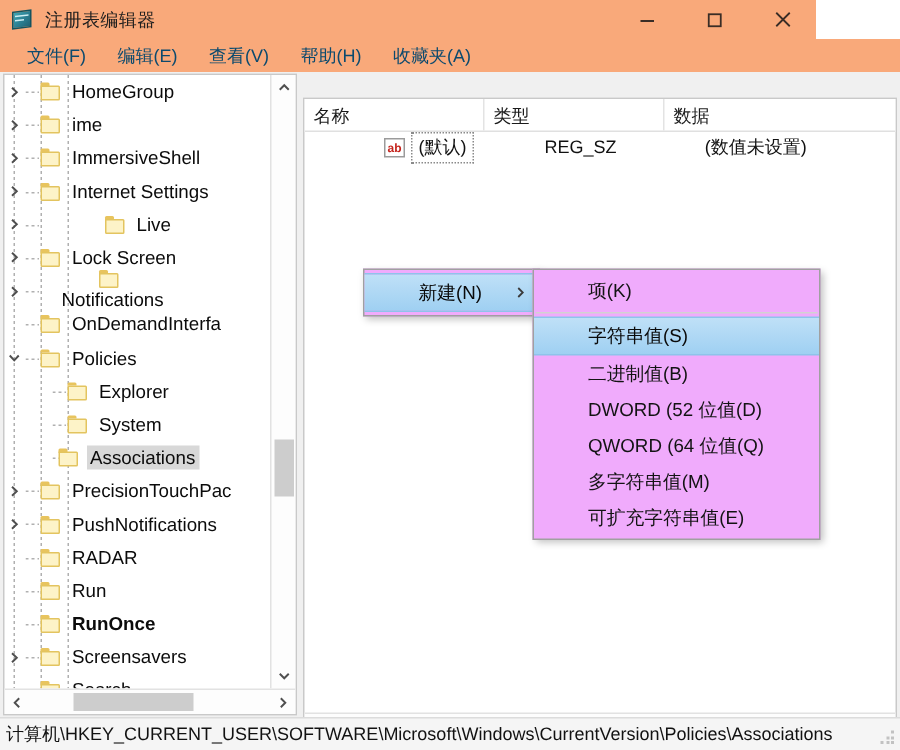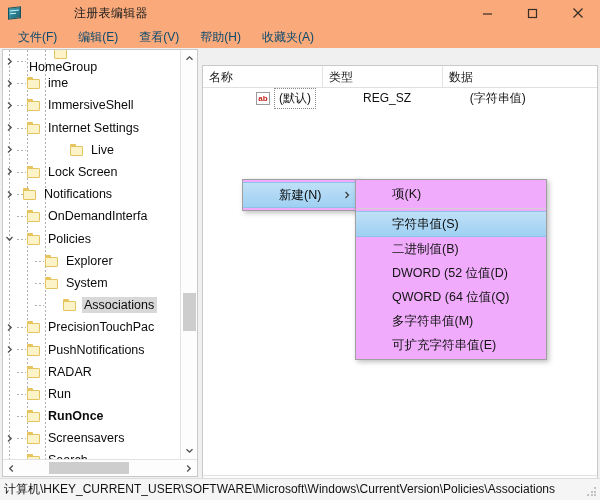--- a/index.html
+++ b/index.html
@@ -12,23 +12,23 @@
   #app {
     position: relative;
     width: 600px; height: 500px;
     background: #ffffff;
     box-sizing: border-box;
   }
 
   
   .titlebar {
     position: absolute; left: 0; top: 0;
-    width: 600px; height: 26px;
+    width: 544px; height: 26px;
     background: #f9a97a;
-    display: flex; align-items: center; gap: 44px;
+    display: flex; align-items: center;
   }
   .app-icon {
     width: 16px; height: 16px;
     margin-left: 7px; margin-right: 7px;
     position: relative; flex: none;
   }
   .app-icon .blk {
     position: absolute; left: 1px; top: 2px;
     width: 13px; height: 12px;
     background: linear-gradient(135deg,#3fa7b5 0%, #2b7f92 55%, #1f6273 100%);
@@ -339,21 +339,21 @@
             <div class="vline" style="left: 24px;"></div>
             <div class="vline" style="left: 42px;"></div>
           </div>
           <div class="trow">
             <div class="hstub" style="left: 14px; top: 11px;"></div>
             <div class="chev" style="left: 0px; top: 5px;">
               <svg width="9" height="9" viewBox="0 0 9 9">
                 <polyline points="3,1.5 6.2,4.5 3,7.5" fill="none" stroke="#4f4f4f" stroke-width="1.3"></polyline>
               </svg>
             </div>
-            <div style="display: flex; align-items: center; margin-left: 24px; flex-direction: column;">
+            <div style="display: flex; align-items: center; margin-left: 24px;">
               <div class="folder">
                 <div class="tab"></div>
                 <div class="bd"></div>
               </div>
               <span class="lbl">HomeGroup</span>
             </div>
           </div>
           <div class="trow">
             <div class="hstub" style="left: 14px; top: 11px;"></div>
             <div class="chev" style="left: 0px; top: 5px;">
@@ -429,21 +429,21 @@
               <span class="lbl">Lock Screen</span>
             </div>
           </div>
           <div class="trow">
             <div class="hstub" style="left: 14px; top: 11px;"></div>
             <div class="chev" style="left: 0px; top: 5px;">
               <svg width="9" height="9" viewBox="0 0 9 9">
                 <polyline points="3,1.5 6.2,4.5 3,7.5" fill="none" stroke="#4f4f4f" stroke-width="1.3"></polyline>
               </svg>
             </div>
-            <div style="display: flex; align-items: center; margin-left: 20px;">
+            <div style="display: flex; align-items: center; margin-left: 36px; flex-direction: column;">
               <div class="folder">
                 <div class="tab"></div>
                 <div class="bd"></div>
               </div>
               <span class="lbl">Notifications</span>
             </div>
           </div>
           <div class="trow">
             <div class="hstub" style="left: 14px; top: 11px;"></div>
             <div style="display: flex; align-items: center; margin-left: 24px;">
@@ -484,21 +484,21 @@
             <div style="display: flex; align-items: center; margin-left: 42px;">
               <div class="folder">
                 <div class="tab"></div>
                 <div class="bd"></div>
               </div>
               <span class="lbl">System</span>
             </div>
           </div>
           <div class="trow sel">
             <div class="hstub" style="left: 32px; top: 11px;"></div>
-            <div style="display: flex; align-items: center; margin-left: 60px; justify-content: flex-end;">
+            <div style="display: flex; align-items: center; margin-left: 36px; justify-content: flex-end;">
               <div class="folder">
                 <div class="tab"></div>
                 <div class="bd"></div>
               </div>
               <span class="lbl">Associations</span>
             </div>
           </div>
           <div class="trow">
             <div class="hstub" style="left: 14px; top: 11px;"></div>
             <div class="chev" style="left: 0px; top: 5px;">
@@ -620,21 +620,21 @@
         <div class="hcell" style="width:120px;">类型</div>
         <div class="hcell" style="width:154px;border-right:none;">数据</div>
       </div>
 
       <div class="lvrow">
         <div class="namecell" style="display:flex;align-items:center;">
           <div class="abicon">ab</div>
           <span class="txt">(默认)</span>
         </div>
         <div class="typecell">REG_SZ</div>
-        <div class="datacell">(字符串值)</div>
+        <div class="datacell">(数值未设置)</div>
       </div>
 
       <div class="hsb" style="left:0;width:394px;">
         <div class="arr lf">
           <svg width="9" height="9" viewBox="0 0 9 9">
               <polyline points="5.8,1.5 2.8,4.5 5.8,7.5" fill="none" stroke="#4f4f4f" stroke-width="1.3"></polyline>
             </svg>
         </div>
         <div class="thumb" style="left:18px;width:288px;"></div>
         <div class="arr rt">

